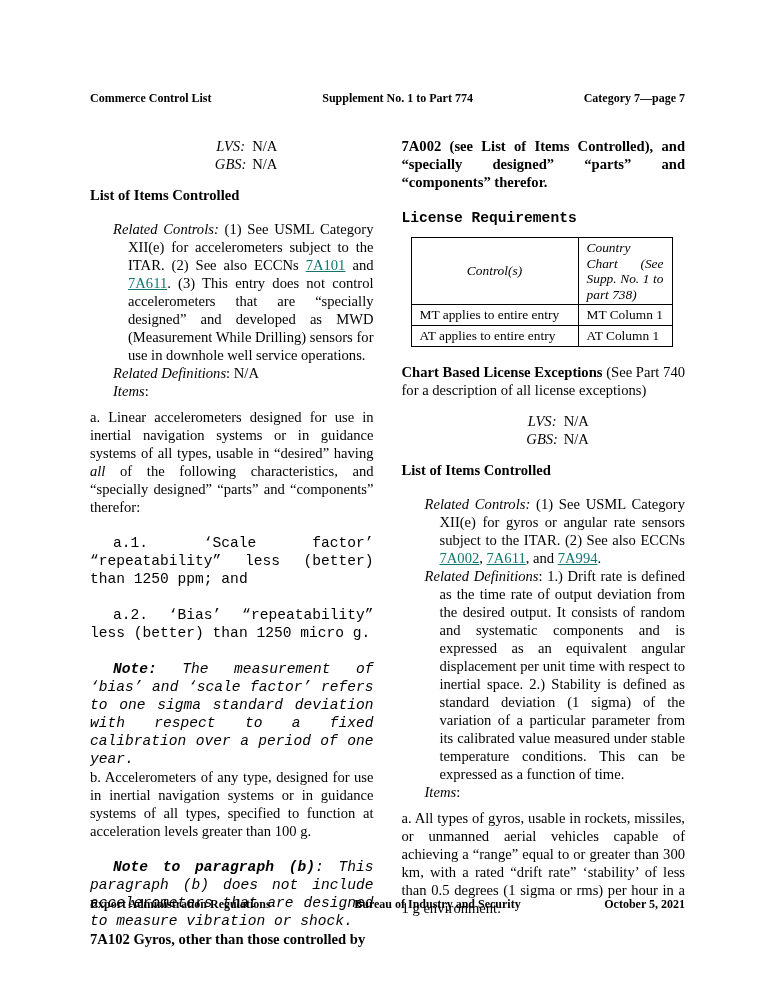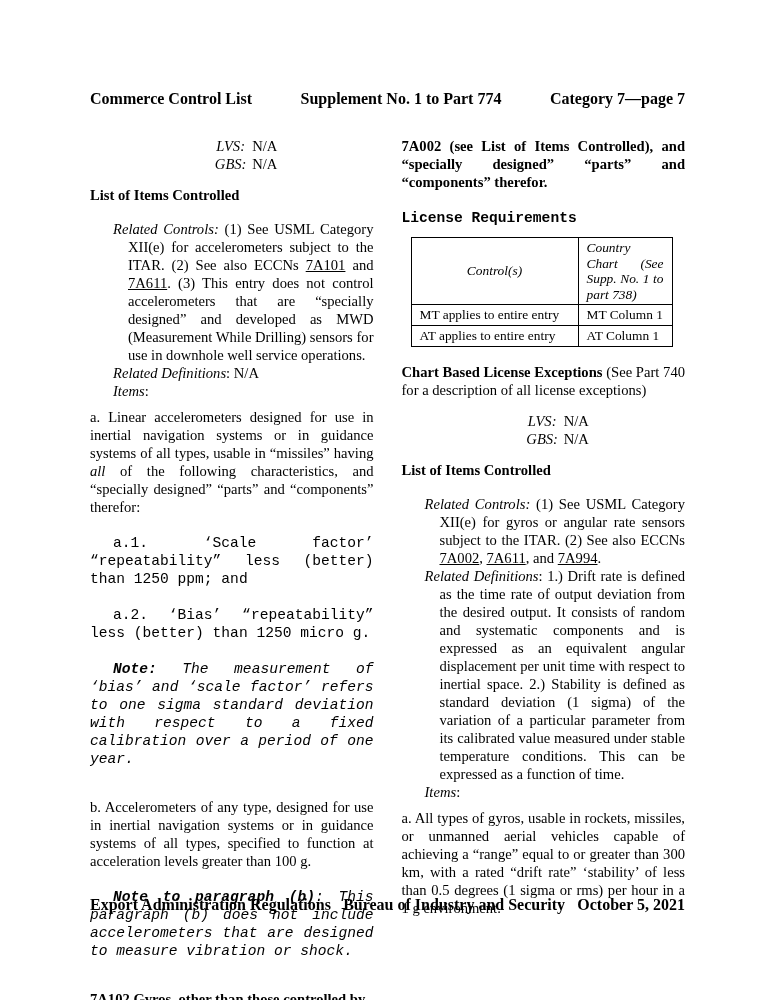--- a/index.html
+++ b/index.html
@@ -11,43 +11,43 @@
     margin: 0 auto;
     font-family: "Liberation Serif", serif;
     font-size: 14.6px;
     line-height: 18px;
     color: #000000;
     overflow: hidden;
   }
   .hdr, .ftr {
     position: absolute; left: 90px; right: 88px;
     display: flex; justify-content: space-between;
-    font-weight: bold; font-size: 16px; line-height: 15px;
+    font-weight: bold; font-size: 12px; line-height: 15px;
   }
   .hdr { top: 91px; }
   .ftr { top: 897px; }
   .columns {
     position: absolute; top: 121px; left: 90px; right: 88px;
     display: flex; gap: 28px;
   }
   .col { width: 50%; text-align: justify; }
   .b  { font-weight: bold; margin-top: 16px; }
   .it { font-style: italic; }
   .bi { font-weight: bold; font-style: italic; }
   .heading { font-weight: bold; text-align: left; }
-  .doclink { color: #000000; text-decoration: underline; cursor: pointer; }
+  .doclink { color: #0f766e; text-decoration: underline; cursor: pointer; }
   .lic-list { margin-left: 23px; text-align: center; }
   .lic-label { font-style: italic; display: inline-block; width: 43px; }
   .hang { padding-left: 38px; text-indent: -15px; }
   .find { text-indent: 23px; }
   .mt8  { margin-top: 8px; }
   .mt13 { margin-top: 13px; }
   .mt16 { margin-top: 16px; }
   .mt18 { margin-top: 18px; font-family: Liberation Mono, monospace; }
-  .mt30 { margin-top: 30px; }
+  .mt30 { }
   table.ctl {
     border-collapse: collapse;
     margin: 10px 0 0 9px;
     width: 262px;
     font-size: 13.4px; line-height: 15.6px;
   }
   table.ctl td {
     border: 1px solid #000;
     padding: 2px 8px;
     vertical-align: middle;
@@ -88,21 +88,21 @@
         </div>
         <div class="hang">
           <span class="it">Related Definitions</span><span>: N/A</span>
         </div>
         <div class="hang">
           <span class="it">Items</span><span>:</span>
         </div>
       </div>
 
       <div class="mt8">
-        <span>a.  Linear accelerometers designed for use in inertial navigation systems or in guidance systems of all types, usable in “missiles” having </span><span class="it">all</span><span> of the following characteristics, and “specially designed” “parts” and “components” therefor:</span>
+        <span>a.  Linear accelerometers designed for use in inertial navigation systems or in guidance systems of all types, usable in “desired” having </span><span class="it">all</span><span> of the following characteristics, and “specially designed” “parts” and “components” therefor:</span>
       </div>
 
       <div class="find mt18">a.1.   ‘Scale factor’ “repeatability” less (better) than 1250 ppm; and</div>
 
       <div class="find mt18">a.2.  ‘Bias’ “repeatability” less (better) than 1250 micro g.</div>
 
       <div class="find it mt18">
         <span class="bi">Note:</span><span> The measurement of ‘bias’ and ‘scale factor’ refers to one sigma standard deviation with respect to a fixed calibration over a period of one year.</span>
       </div>
 

